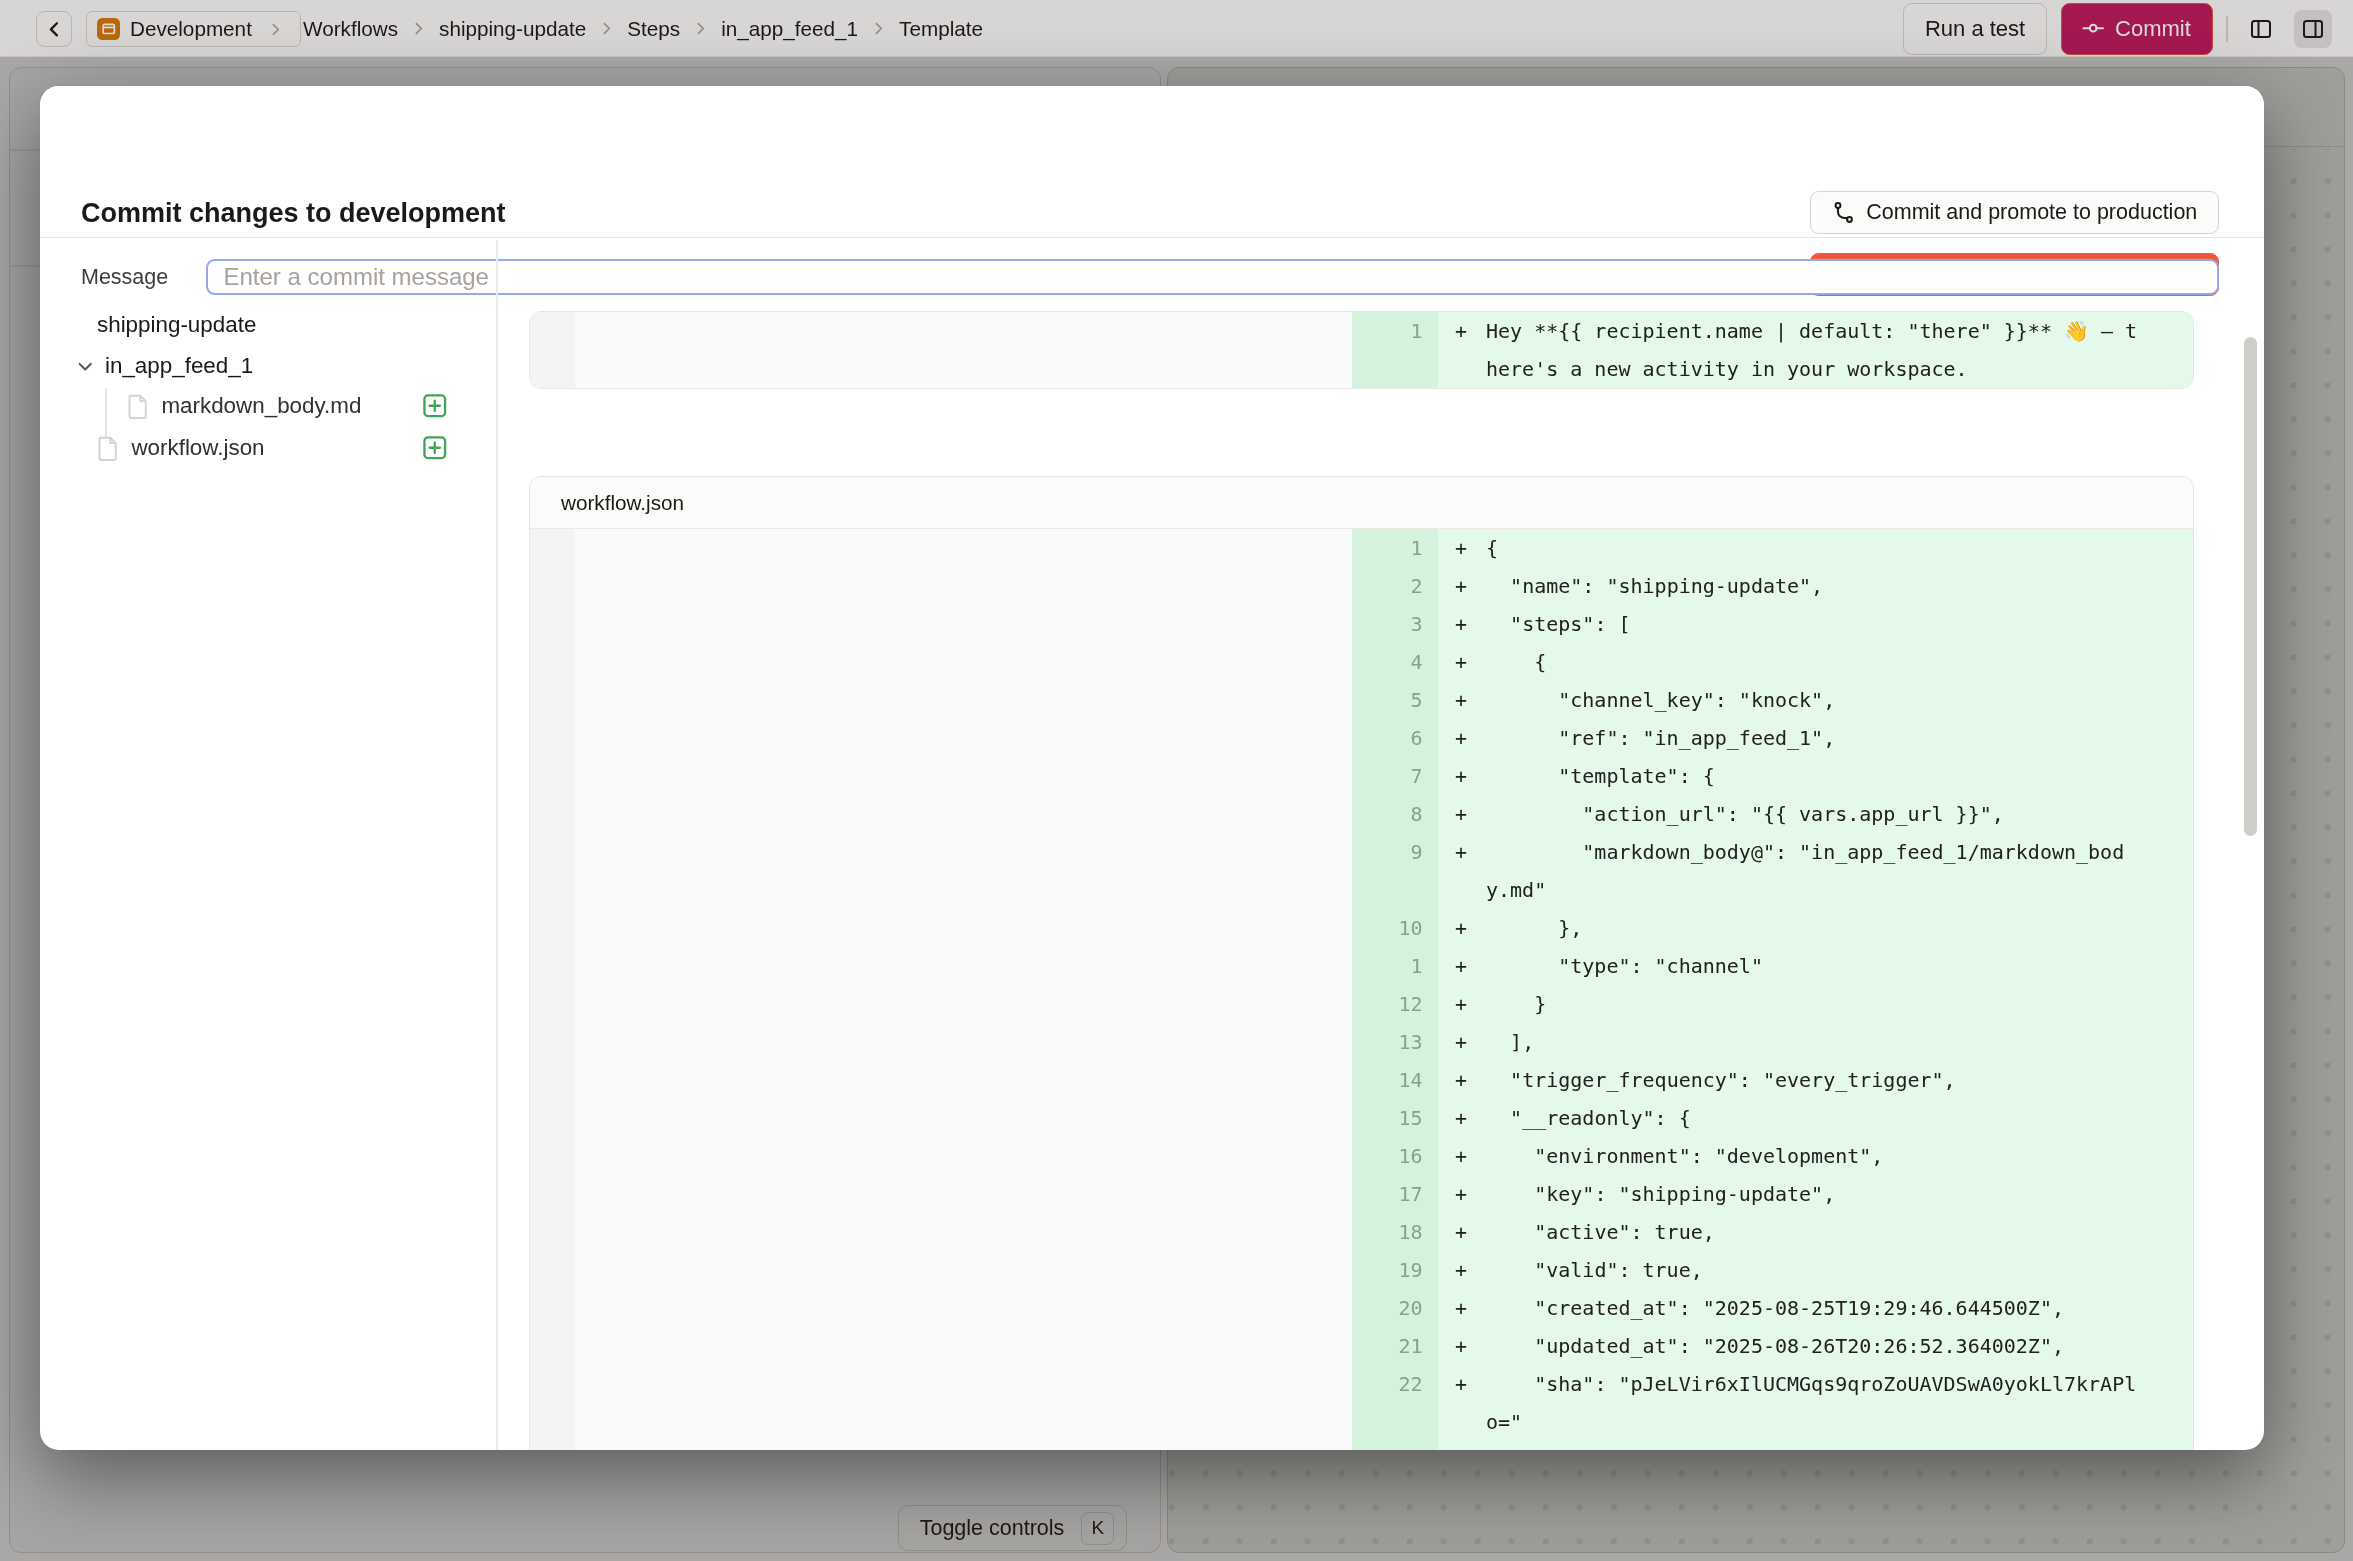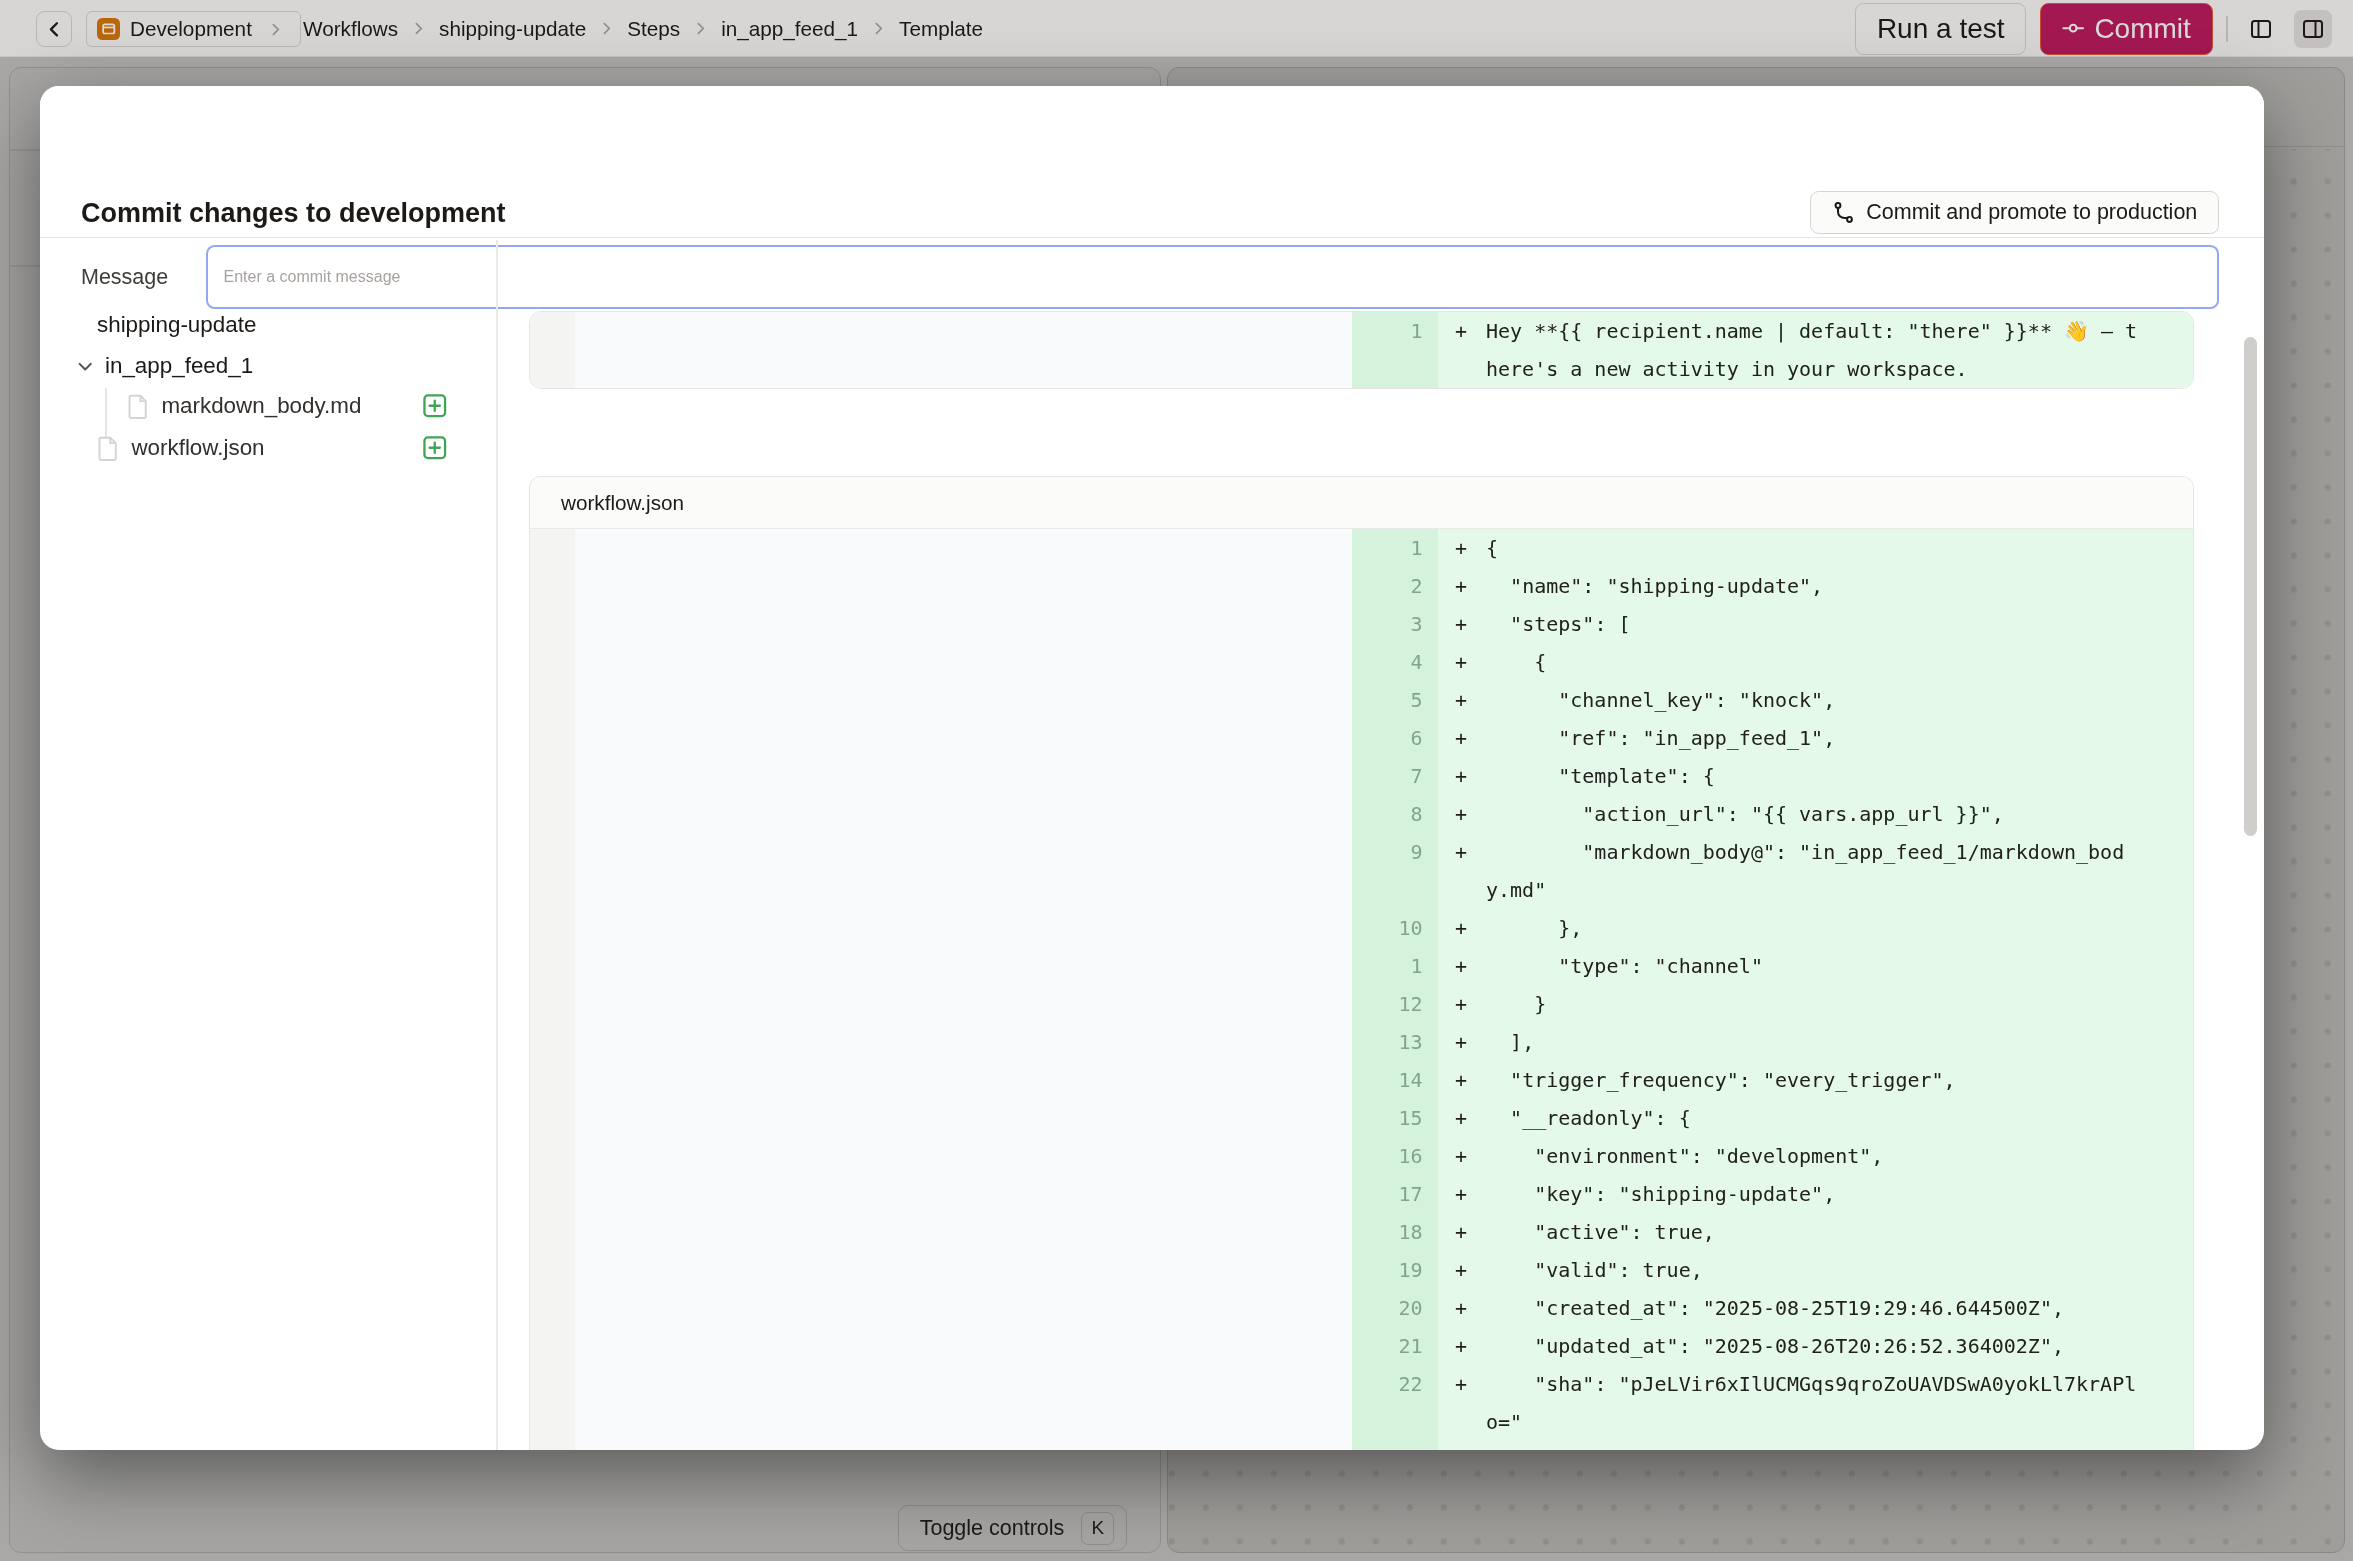--- a/index.html
+++ b/index.html
@@ -16,21 +16,21 @@
   .envbadge { position:absolute; left:86px; top:11.2px; height:36px; padding:0 15.5px 0 10.3px;
               border:1.7px solid #D6D3D1; border-radius:6px; display:flex; align-items:center; gap:10.3px;
               background:#FBFBFA; }
   .envicon { width:22.4px; height:22.4px; border-radius:5.2px; background:#D97706;
              display:flex; align-items:center; justify-content:center; }
   .crumbtext { font-size:20.7px; color:#1C1917; font-weight:500; white-space:nowrap; }
   .crumbs { position:absolute; left:303px; top:0; height:57px; display:flex; align-items:center; gap:12px;text-align:center; }
   .crumbs .sep { display:flex; align-items:center; }
   .topbar-right { position:absolute; right:22.4px; top:0; height:57px; display:flex; align-items:center; gap:13.8px; }
   .btn { height:52px; border-radius:8.6px; display:inline-flex; align-items:center; justify-content:center;
-         gap:10.3px; font-size:28px; font-weight:500; padding:0 20.7px; white-space:nowrap; }
+         gap:10.3px; font-size:22px; font-weight:500; padding:0 20.7px; white-space:nowrap; }
   .btn.ghost { background:#FBFBFA; border:1.7px solid #D6D3D1; color:#1C1917; }
   .btn.primary { background:#be185d; border:1.7px solid #E8563A; color:#fff; }
   .vdiv { width:1.7px; height:26px; background:#D6D3D1; }
   .paneltoggle { width:38px; height:38px; border-radius:7.7px; display:flex; align-items:center; justify-content:center; }
   .paneltoggle.active { background:#E3E1DF; }
 
   .leftpanel { position:absolute; left:8.6px; top:67px; width:1152px; height:1486px;
                background:#FBFBFA; border:1.7px solid #DCD9D6; border-radius:12px; }
   .leftpanel .hline1 { position:absolute; left:0; right:0; top:81px; height:1.7px; background:#E7E5E4; }
   .leftpanel .hline2 { position:absolute; left:0; right:0; top:197px; height:1.7px; background:#E7E5E4; }
@@ -55,22 +55,22 @@
            background:#fff; border-radius:19px; overflow:hidden;
            box-shadow:0 26px 77px rgba(0,0,0,0.45); }
   .modal-head { position:absolute; left:0; top:0; right:0; height:152px; background:#fff;
                 border-bottom:1.7px solid #E7E5E4; }
   .modal-title { position:absolute; left:41px; top:112px; font-size:27px; font-weight:700; color:#1C1917; }
   .head-buttons { position:absolute; right:45px; top:105px; display:flex; gap:19px;flex-direction:column; }
   .btn.lg { height:43px; font-size:21.5px; }
   .btn.commitdev { background:#EC5A39; border:1.7px solid #EC5A39; color:#fff; }
   .msg-row { position:absolute; left:41px; top:165px; right:45px; height:52px; display:flex; align-items:center; }
   .msg-label { width:125px; font-size:21.5px; color:#3F3C39; }
-  .msg-input { flex:1; height:64px; border:2.6px solid #94A7F1; border-radius:8.6px; padding:0 15.5px;
-               font-size:16px; color:#1C1917; background:#fff; outline:none;
+  .msg-input { flex:1; height:36px; border:2.6px solid #94A7F1; border-radius:8.6px; padding:0 15.5px;
+               font-size:24px; color:#1C1917; background:#fff; outline:none;
                font-family:"Liberation Sans", sans-serif; }
   .msg-input::placeholder { color:#A8A29E; }
 
   .modal-body { position:absolute; left:0; top:154px; right:0; bottom:0; overflow:hidden; }
   .msidebar { position:absolute; left:0; top:0; width:456px; bottom:0; }
   .msidebar-div { position:absolute; left:456px; top:0; width:1.7px; bottom:0; background:#EBE9E7; }
   .tree-root   { position:absolute; left:57px;  top:72px;  font-size:22.4px; color:#1C1917; }
   .tree-folder { position:absolute; left:34px;  top:113px; display:flex; align-items:center; gap:8.6px;
                  font-size:22.4px; color:#1C1917; }
   .tree-guide  { position:absolute; left:65px; top:148px; width:1.7px; height:65px; background:#E7E5E4; }

